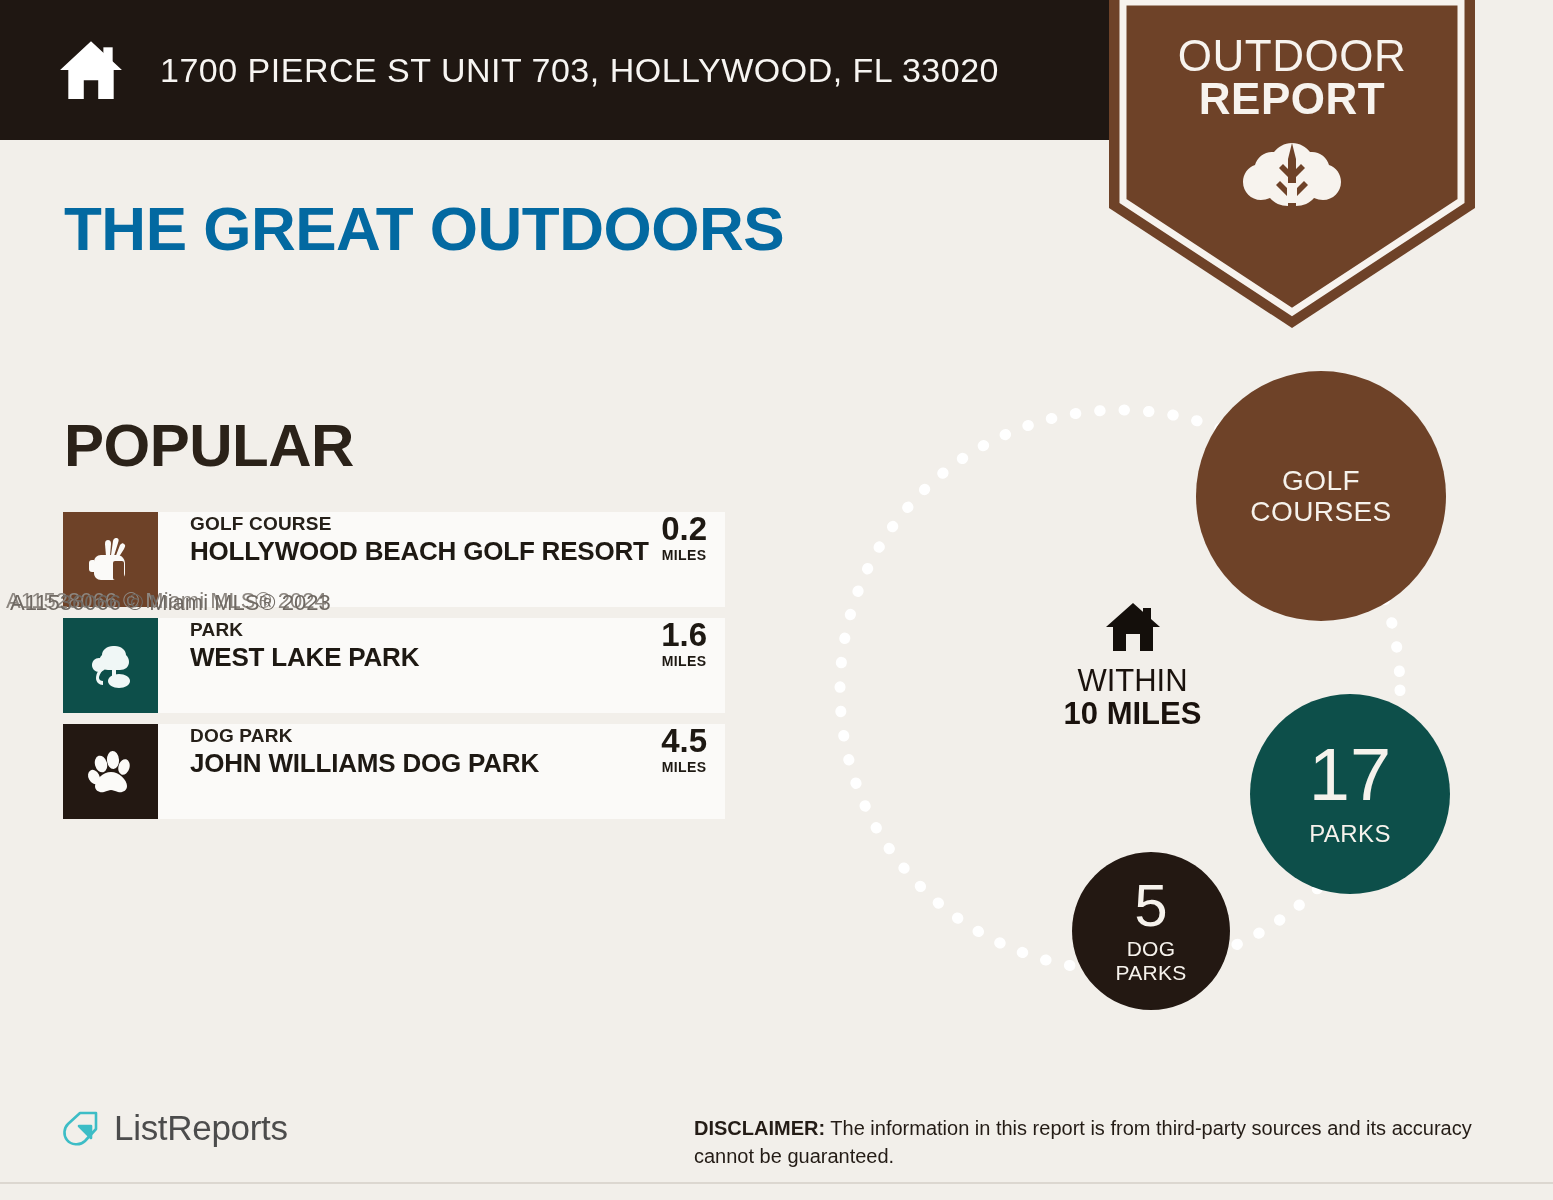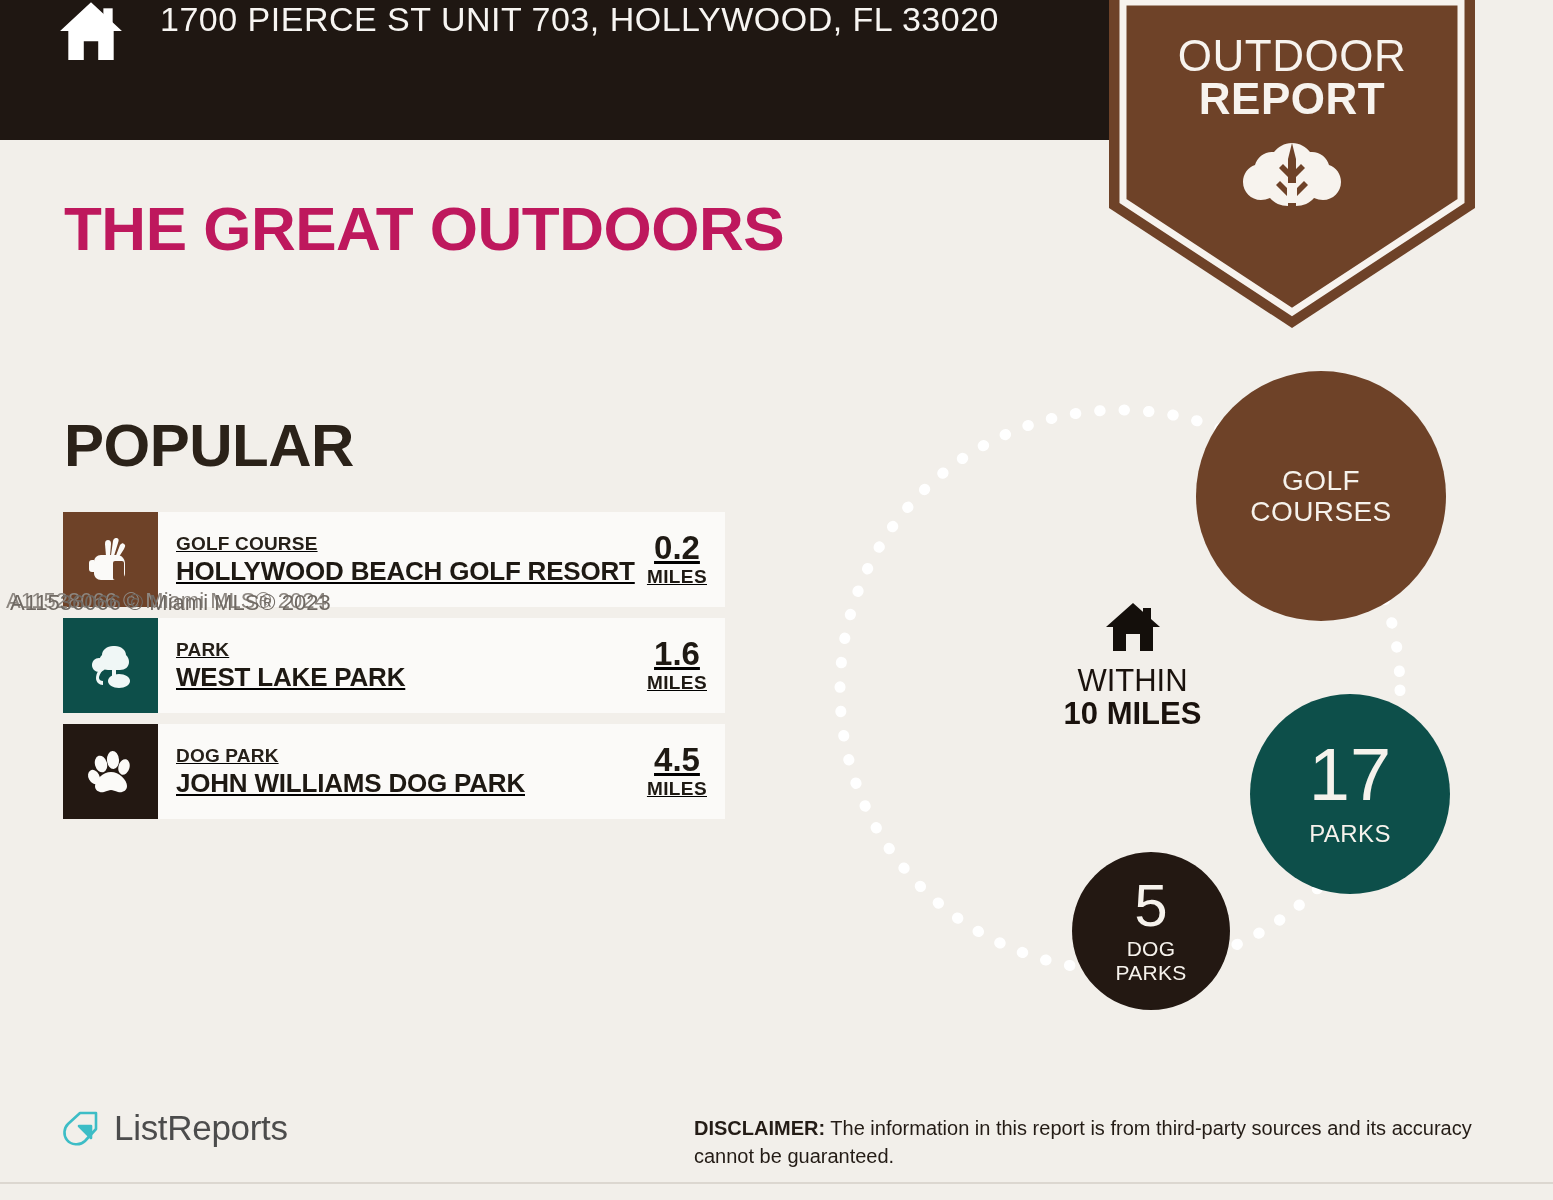--- a/index.html
+++ b/index.html
@@ -17,21 +17,21 @@
     background: #f2efea;
   }
 
   
   #header-bar {
     position: absolute;
     left: 0; top: 0;
     width: 1430px; height: 140px;
     background: #1f1712;
     display: flex;
-    align-items: flex-start;
+    align-items: center;
   }
   #header-home-icon {
     margin-left: 58px;
     width: 66px; height: 62px;
     color: #ffffff;
     flex: 0 0 auto;
   }
   #header-home-icon svg { display:block; width:100%; height:100%; }
   #header-address {
     margin-left: 36px;
@@ -62,21 +62,21 @@
   #badge-line1 { font-size: 44px; font-weight: 400; letter-spacing: 0.5px; display:block; }
   #badge-line2 { font-size: 44px; font-weight: 700; letter-spacing: 0.5px; display:block; }
 
   
   #main-title {
     position: absolute;
     left: 64px; top: 193px;
     font-size: 62px;
     font-weight: 700;
     letter-spacing: -0.5px;
-    color: #be185d;
+    color: #0369a1;
     white-space: nowrap;
   }
   #subtitle {
     position: absolute;
     left: 65px; top: 287px;
     font-size: 27px;
     font-weight: 400;
     color: #332a24;
     white-space: nowrap;
   }
@@ -105,46 +105,44 @@
   }
   .poi-icon {
     flex: 0 0 95px;
     width: 95px; height: 95px;
     display: flex; align-items: center; justify-content: center;
   }
   .poi-icon svg { width: 56px; height: 56px; display:block; }
   .poi-body {
     flex: 1 1 auto;
     display: flex;
-    align-items: center;
     justify-content: flex-end;
-    padding-left: 18px;
+    padding-left: 32px;
     min-width: 0;
-    text-decoration: underline;
   }
   .poi-text { text-align: left; margin-right: auto; }
   .poi-cat {
     font-size: 19px; font-weight: 700;
     color: #262019; letter-spacing: 0.2px;
     line-height: 1.25;
   }
   .poi-name {
     font-size: 26px; font-weight: 700;
     color: #1e1913; letter-spacing: -0.2px;
     line-height: 1.2;
     white-space: nowrap;
   }
   .poi-dist {
     flex: 0 0 auto;
     text-align: center;
     padding-right: 18px;
     padding-left: 10px;
   }
   .poi-dist-num { font-size: 33px; font-weight: 700; color: #1e1913; line-height: 1.05; }
-  .poi-dist-unit { font-size: 19px; font-weight: 700; color: #1e1913; letter-spacing: 0.4px; }
+  .poi-dist-unit { font-size: 14px; font-weight: 700; color: #1e1913; letter-spacing: 0.4px; }
 
   
   #infographic {
     position: absolute;
     left: 810px; top: 340px;
     width: 700px; height: 700px;
   }
   #dotted-circle { position:absolute; left:0; top:0; width:700px; height:700px; }
   #dotted-circle svg { display:block; }
 

